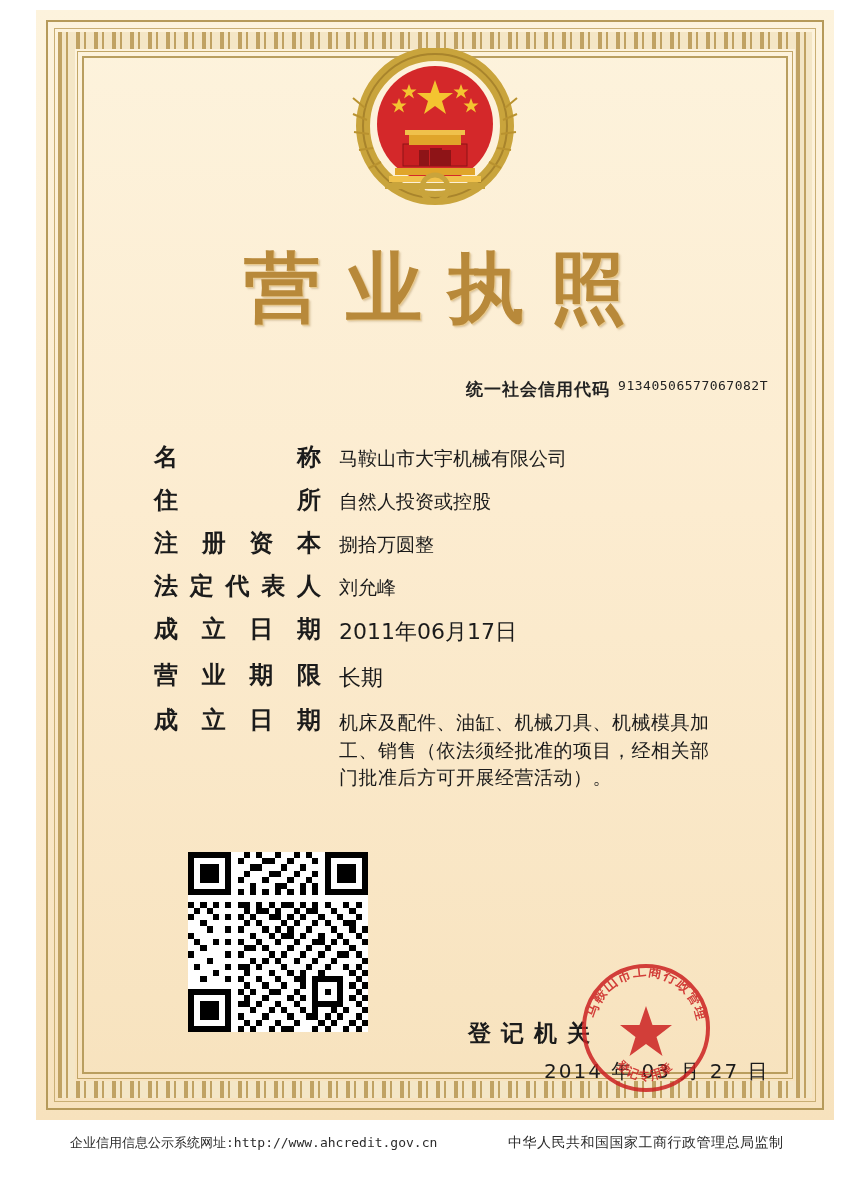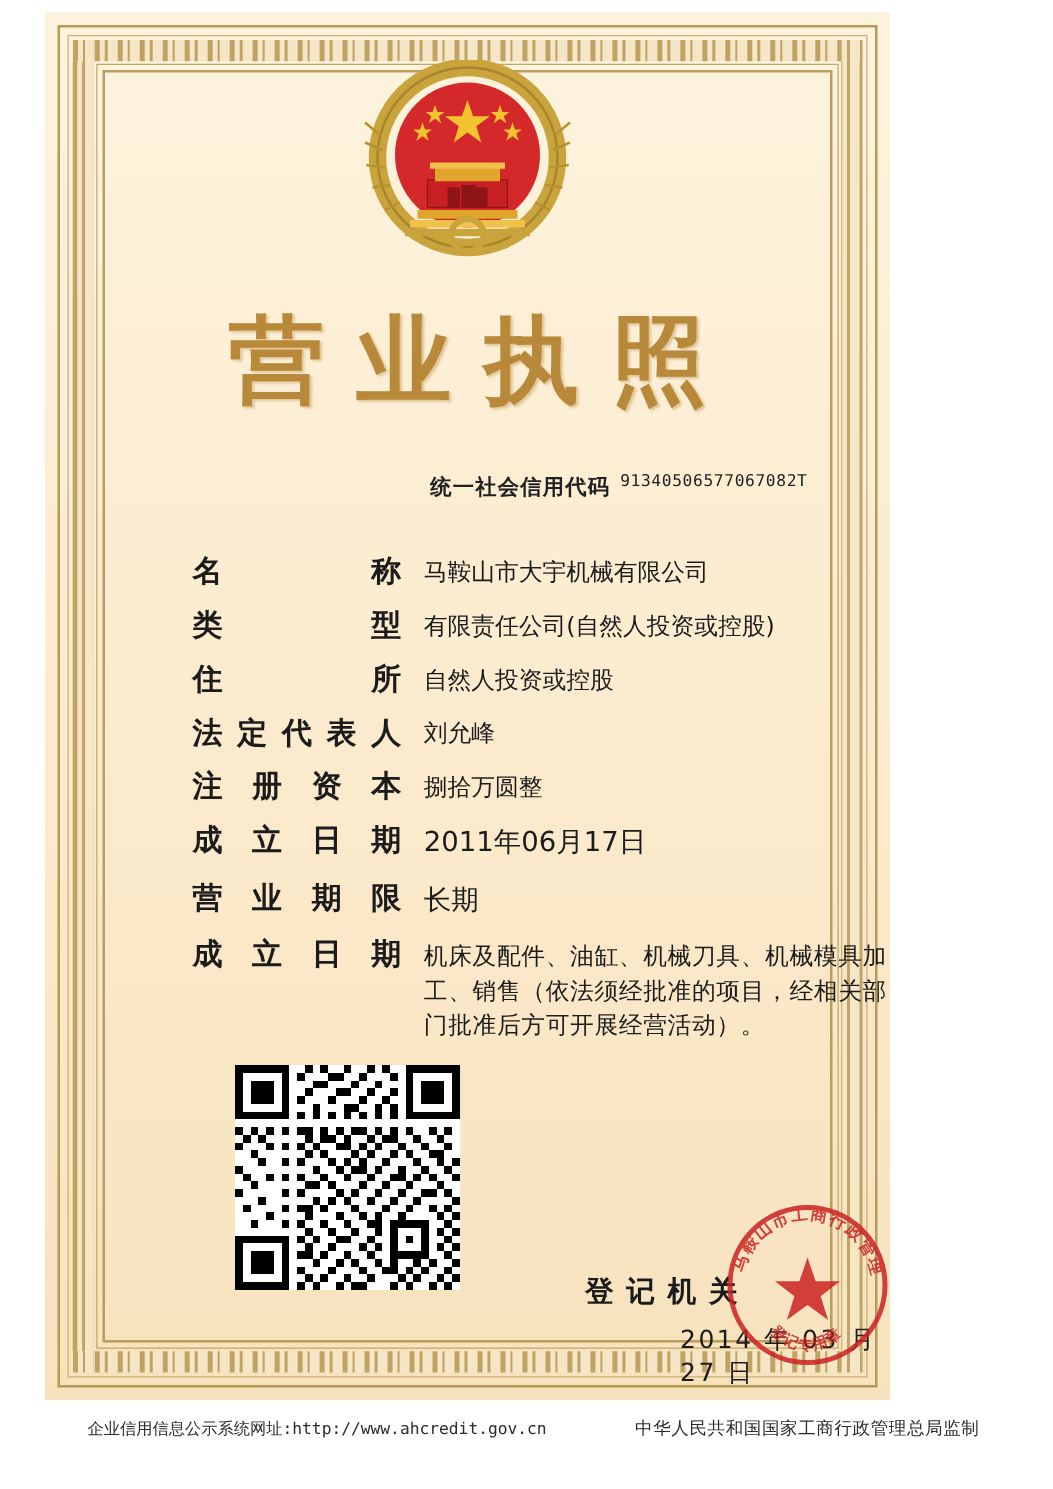--- a/index.html
+++ b/index.html
@@ -13,21 +13,21 @@
     font-family: "Liberation Sans", sans-serif;
     position: relative;
     overflow: hidden;
   }
 
   
   #certificate {
     position: absolute;
     left: 36px;
     top: 10px;
-    width: 676px;
+    width: 798px;
     height: 1110px;
     background: linear-gradient(180deg, #fdf3dd 0%, #fcecd0 45%, #f7e2bd 100%);
   }
 
   
   .frame-outer {
     position: absolute;
     left: 10px; top: 10px; right: 10px; bottom: 10px;
     border: 2px solid #b69a5a;
   }
@@ -265,38 +265,34 @@
     <span id="credit-value">91340506577067082T</span>
   </div>
 
   <div id="fields">
 
     <div class="field-row">
       <div class="field-label">名称</div>
       <div class="field-value">马鞍山市大宇机械有限公司</div>
     </div>
 
-    <div class="field-row">
-      <div class="field-label">类型</div>
-      <div class="field-value">有限责任公司(自然人投资或控股)</div>
-    </div>
 
     <div class="field-row">
       <div class="field-label">住所</div>
       <div class="field-value">自然人投资或控股</div>
     </div>
 
     <div class="field-row">
+      <div class="field-label">注册资本</div>
+      <div class="field-value">捌拾万圆整</div>
+    </div>
+
+    <div class="field-row">
       <div class="field-label">法定代表人</div>
       <div class="field-value">刘允峰</div>
-    </div>
-
-    <div class="field-row">
-      <div class="field-label">注册资本</div>
-      <div class="field-value">捌拾万圆整</div>
     </div>
 
     <div class="field-row">
       <div class="field-label">成立日期</div>
       <div class="field-value small">2011年06月17日</div>
     </div>
 
     <div class="field-row">
       <div class="field-label">营业期限</div>
       <div class="field-value small">长期</div>

